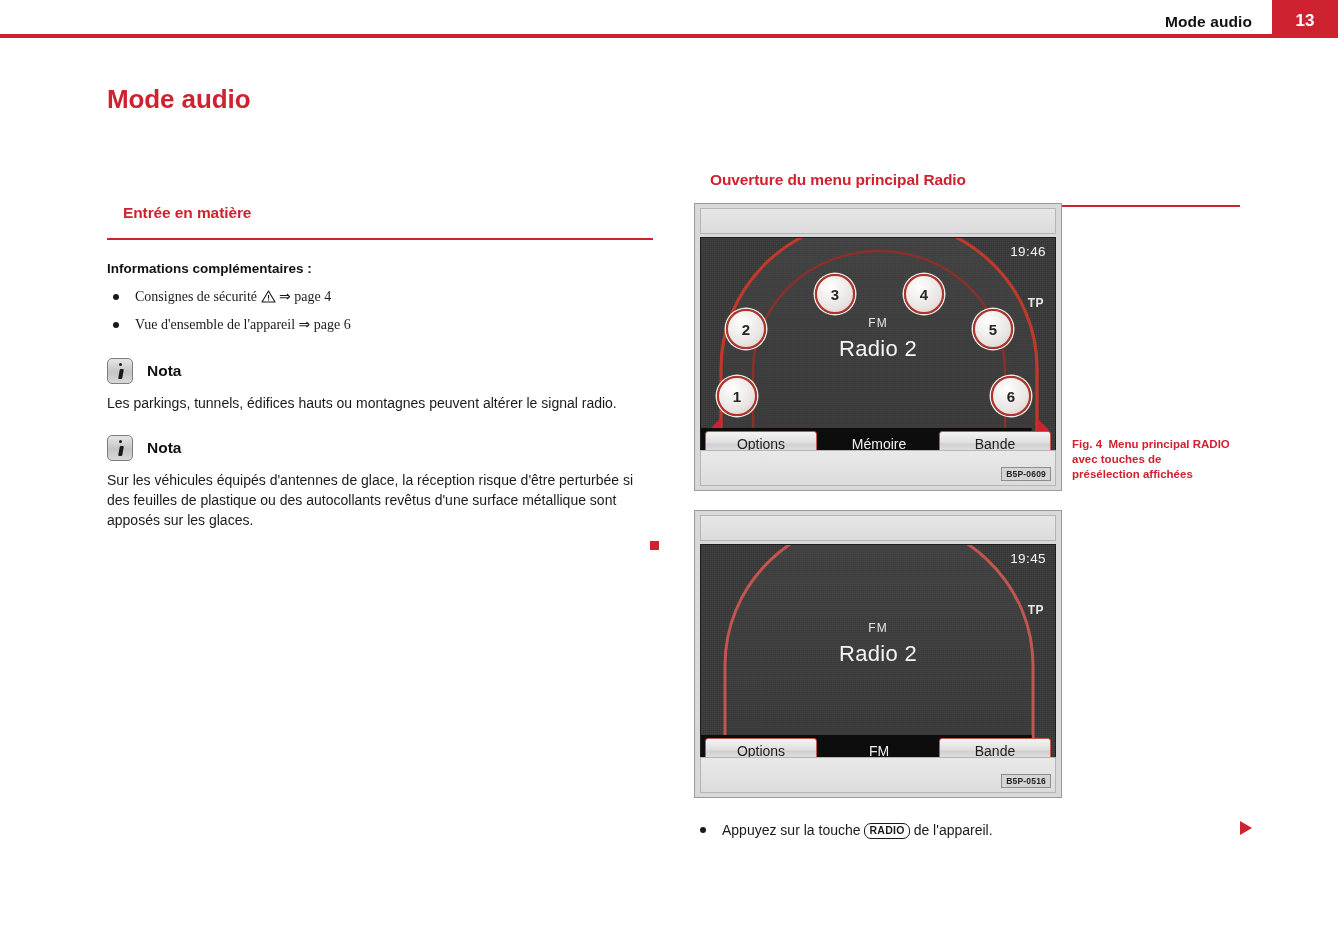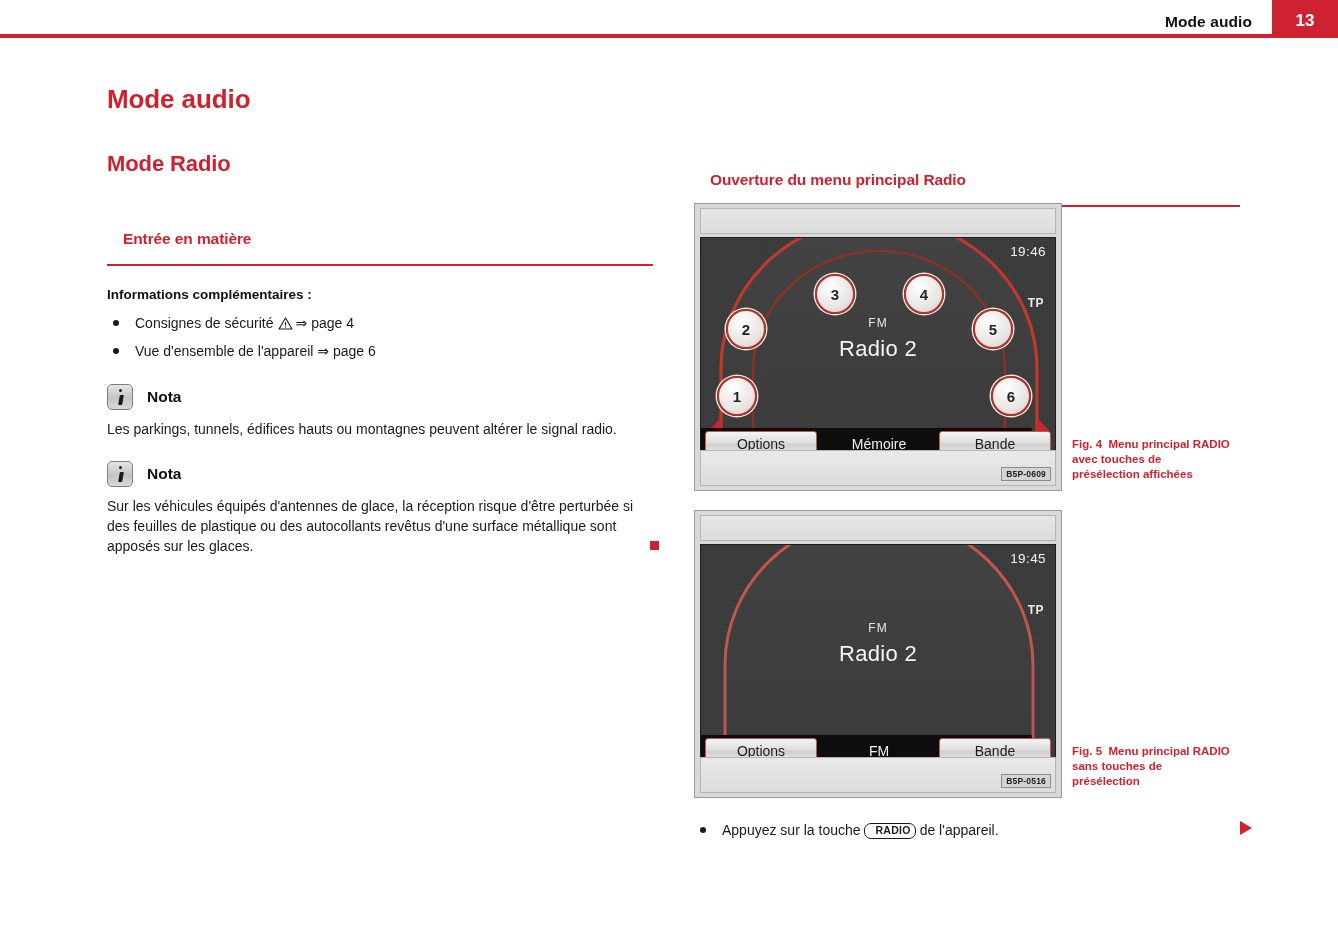--- a/index.html
+++ b/index.html
@@ -103,20 +103,21 @@
     font-size: 14px;
     line-height: 20px;
     color: #1a1a1a;
     margin: 0;
   }
 
   ul.bullets {
     list-style: none;
     margin: 0;
     padding: 0;
+    font-family: Liberation Serif, serif;
   }
   ul.bullets li {
     position: relative;
     padding-left: 28px;
     font-size: 14px;
     line-height: 26px;
     color: #1a1a1a;
     white-space: nowrap;
   }
   ul.bullets li .bullet-dot {
@@ -378,21 +379,21 @@
     position: absolute;
     left: 6px; top: 8px;
     width: 6px; height: 6px;
     border-radius: 50%;
     background: #1a1a1a;
   }
   .keycap {
     display: inline-block;
     border: 1.2px solid #1a1a1a;
     border-radius: 7px;
-    padding: 0px 4px 1px 10px;
+    padding: 0px 4px 1px 4px;
     font-size: 10.5px;
     font-weight: 600;
     letter-spacing: 0.3px;
     vertical-align: 1.5px;
     line-height: 13px;
   }
   #continue-arrow {
     position: absolute;
     left: 1240px;
     top: 821px;
@@ -411,21 +412,20 @@
     <div id="page-number">13</div>
   </div>
   <div id="header-rule"></div>
 </div>
 
 <div id="left-column">
 
   <h1 class="h1-title">Mode audio</h1>
 
   <div style="height:36px"></div>
-  <h2 class="h2-title">Mode Radio</h2>
 
   <div style="height:37px"></div>
   <h3 class="h3-title">Entrée en matière</h3>
   <div class="h3-rule"></div>
 
   <div style="height:21px"></div>
   <p class="body-strong">Informations complémentaires :</p>
 
   <div style="height:8px"></div>
   <ul class="bullets">
@@ -550,23 +550,20 @@
       <div class="softkey" style="left:4px; width:112px;">Options</div>
       <div class="centerkey">FM</div>
       <div class="softkey" style="left:238px; width:112px;">Bande</div>
     </div>
 
     <div class="radio-footer">
       <div class="img-id">B5P-0516</div>
     </div>
   </div>
 
-  <div class="fig-caption" style="top:234px;">
-    <span>Fig. 5</span>&nbsp;&nbsp;<span>Menu principal RADIO sans touches de présélection</span>
-  </div>
 </div>
 
 <div id="bottom-step">
   <div class="step-line">
     <span class="bullet-dot"></span><span>Appuyez sur la touche</span>&nbsp;<span class="keycap">RADIO</span>&nbsp;<span>de l'appareil.</span>
   </div>
 </div>
 <div id="continue-arrow"></div>
 
 </body></html>

